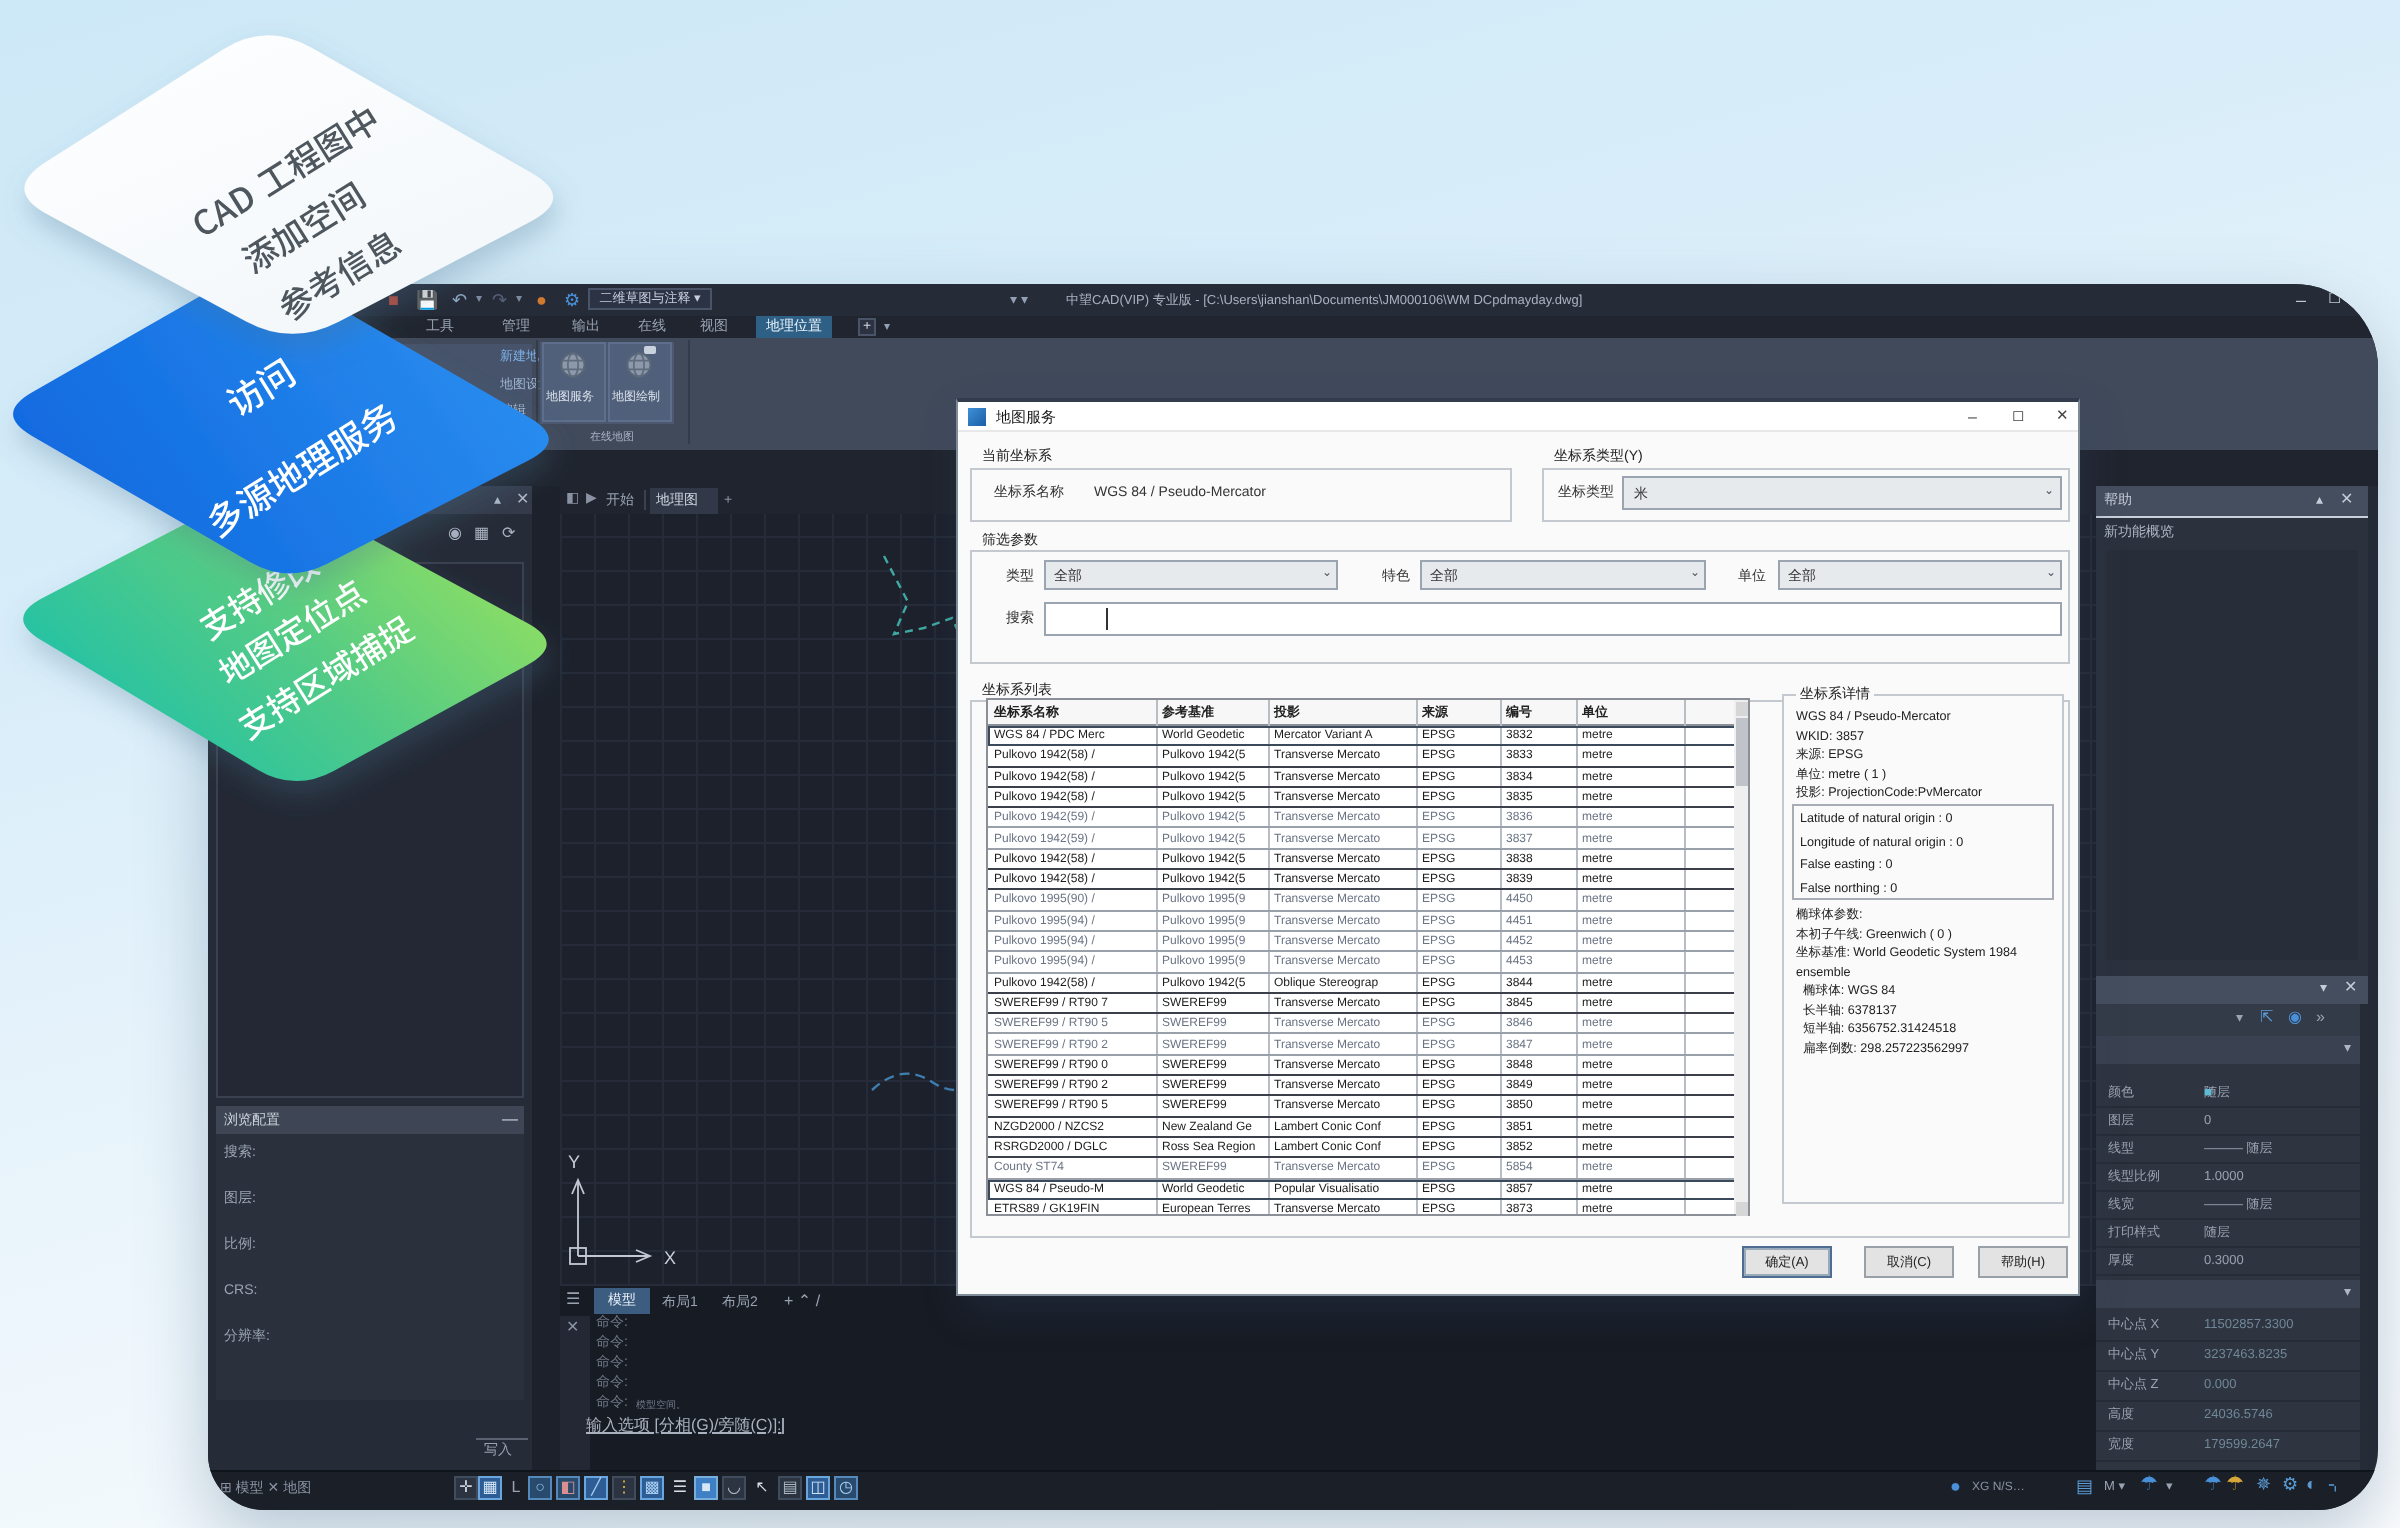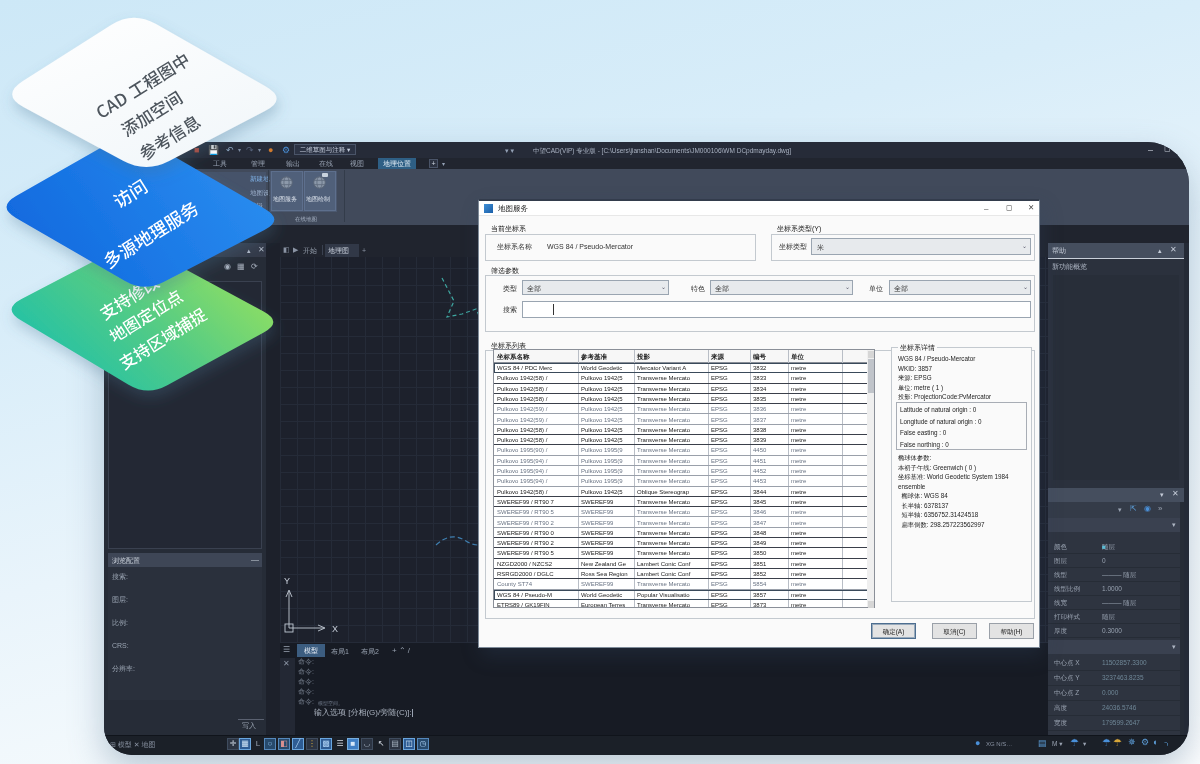--- a/index.html
+++ b/index.html
@@ -110,21 +110,21 @@
 <div style="left:257px;top:506px;font-size:7px;color:#98a2b0;white-space:nowrap;line-height:1;">布局2</div>
 <div style="left:288px;top:505px;font-size:8px;color:#98a2b0;white-space:nowrap;line-height:1;">+ ⌃ /</div>
 <div style="left:176px;top:516px;width:15px;height:77px;background:#232834;"></div>
 <div style="left:179px;top:518px;font-size:8px;color:#8a93a3;white-space:nowrap;line-height:1;">✕</div>
 <div style="left:194px;top:516px;font-size:7px;color:#6e7785;white-space:nowrap;line-height:1;">命令:</div>
 <div style="left:194px;top:526px;font-size:7px;color:#6e7785;white-space:nowrap;line-height:1;">命令:</div>
 <div style="left:194px;top:536px;font-size:7px;color:#6e7785;white-space:nowrap;line-height:1;">命令:</div>
 <div style="left:194px;top:546px;font-size:7px;color:#6e7785;white-space:nowrap;line-height:1;">命令:</div>
 <div style="left:194px;top:556px;font-size:7px;color:#6e7785;white-space:nowrap;line-height:1;">命令:</div>
 <div style="left:214px;top:559px;font-size:5px;color:#707a8a;white-space:nowrap;line-height:1;">模型空间。</div>
-<div style="left:210px;top:567px;font-size:8px;color:#aab2bf;white-space:nowrap;line-height:1;">输入选项 [分相(G)/旁随(C)]: <span style="background:#9aa3b2;color:#171b24"> </span></div>
+<div style="left:189px;top:567px;font-size:8px;color:#aab2bf;white-space:nowrap;line-height:1;text-decoration:underline;">输入选项 [分相(G)/旁随(C)]: <span style="background:#9aa3b2;color:#171b24"> </span></div>
 <div style="left:0px;top:593px;width:1085px;height:20px;background:#1b2028;border-top:1px solid #10141b;"></div>
 <div style="left:6px;top:599px;font-size:7px;color:#8a93a3;white-space:nowrap;line-height:1;">⊞ 模型 ✕ 地图</div>
 <div style="left:123px;top:596px;width:12px;height:12px;background:#2c3442;border:1px solid #3f4c5e;color:#c8d2de;font-size:8px;line-height:10px;text-align:center;">✛</div>
 <div style="left:135px;top:596px;width:12px;height:12px;background:#2e5c94;border:1px solid #6aa6de;color:#cfe4f6;font-size:8px;line-height:10px;text-align:center;">▦</div>
 <div style="left:148px;top:596px;width:12px;height:12px;background:#1b2028;border:1px solid #1b2028;color:#98a2b0;font-size:8px;line-height:10px;text-align:center;">L</div>
 <div style="left:160px;top:596px;width:12px;height:12px;background:#274a6d;border:1px solid #5588bb;color:#8fc2ec;font-size:8px;line-height:10px;text-align:center;">○</div>
 <div style="left:174px;top:596px;width:12px;height:12px;background:#274a6d;border:1px solid #5588bb;color:#d98f8f;font-size:8px;line-height:10px;text-align:center;">◧</div>
 <div style="left:188px;top:596px;width:12px;height:12px;background:#2e5c94;border:1px solid #6aa6de;color:#a8cef2;font-size:8px;line-height:10px;text-align:center;">╱</div>
 <div style="left:202px;top:596px;width:12px;height:12px;background:#2c3442;border:1px solid #3f4c5e;color:#e8b83d;font-size:8px;line-height:10px;text-align:center;">⋮</div>
 <div style="left:216px;top:596px;width:12px;height:12px;background:#2e5c94;border:1px solid #6aa6de;color:#a8cef2;font-size:8px;line-height:10px;text-align:center;">▩</div>

